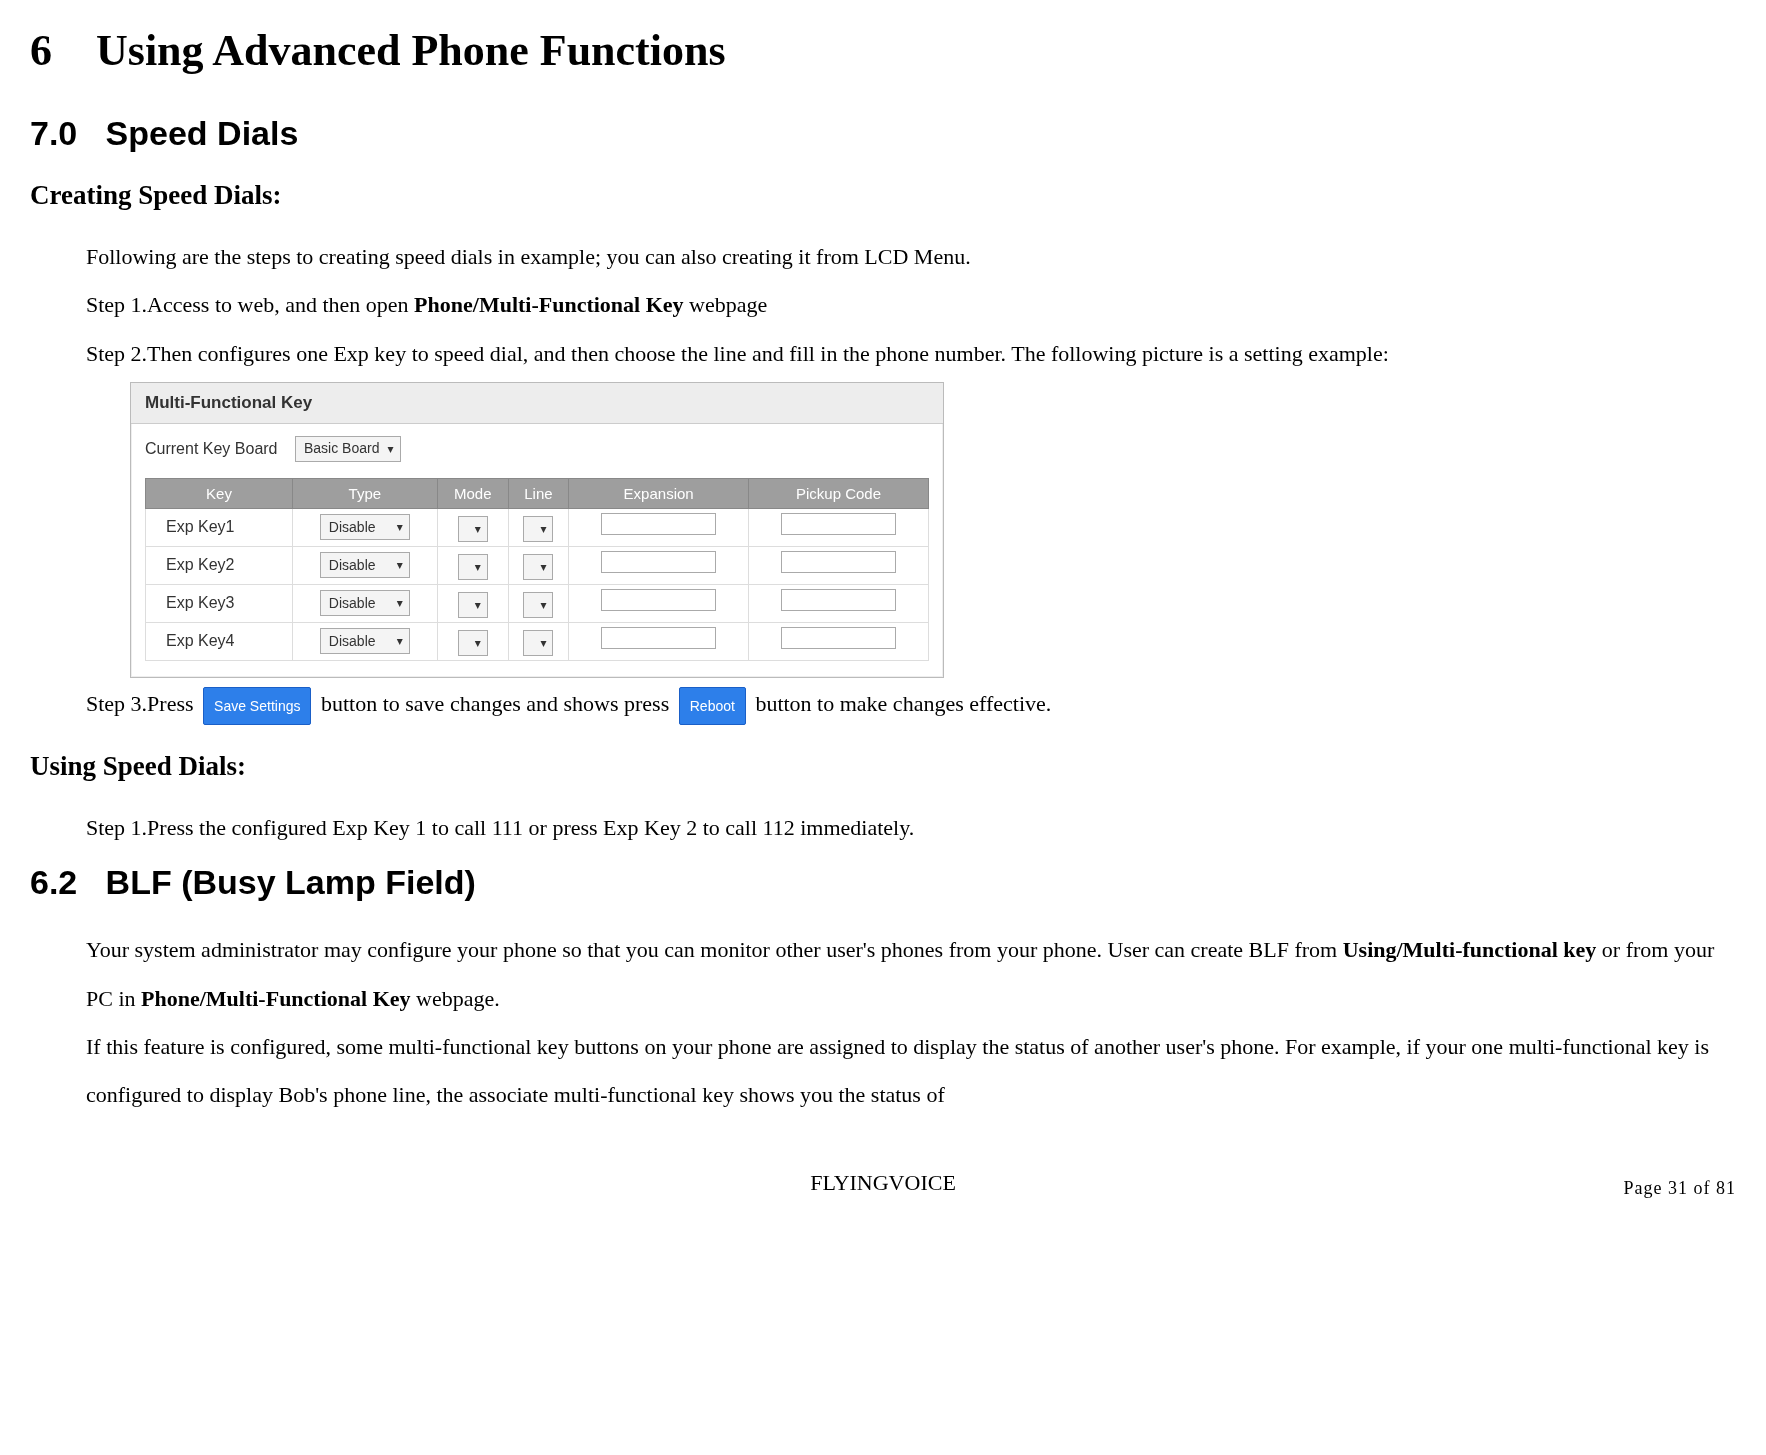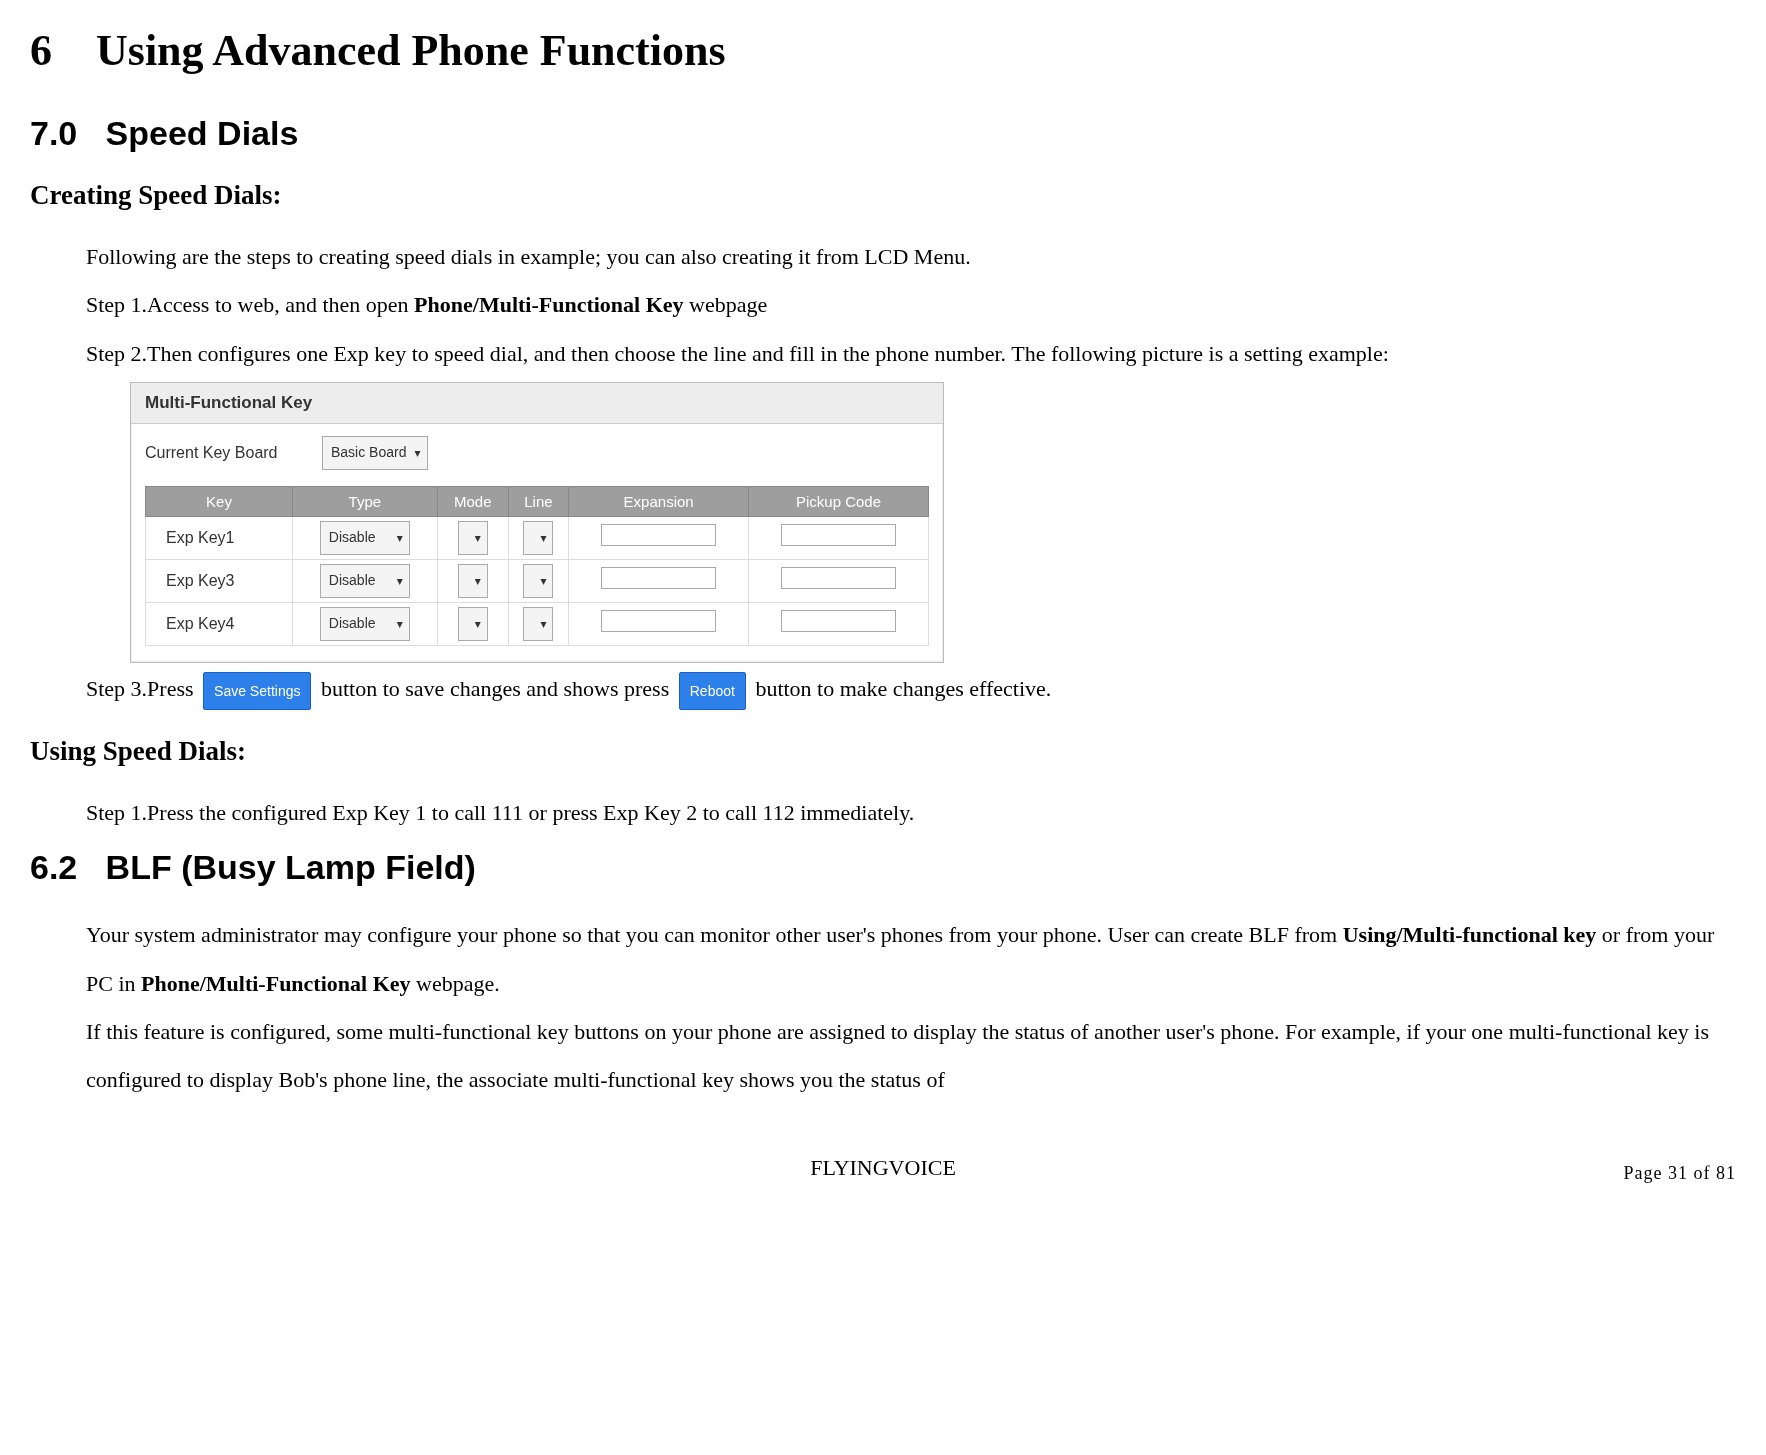--- a/index.html
+++ b/index.html
@@ -63,21 +63,21 @@
     box-shadow: 0 0 0 1px #eee inset;
   }
   .mfk-title {
     background: #ededed;
     border-bottom: 1px solid #ccc;
     padding: 8px 14px;
     font-weight: bold;
     font-size: 17px;
   }
   .mfk-body { padding: 12px 14px 16px 14px; }
-  .mfk-row { display: flex; align-items: center; margin-bottom: 16px; gap: 27px; }
+  .mfk-row { display: flex; align-items: center; margin-bottom: 16px; }
   .mfk-row label { width: 150px; }
   .mfk-table { border-collapse: collapse; width: 100%; }
   .mfk-table th {
     background: #9e9e9e;
     color: #fff;
     font-weight: normal;
     font-size: 15px;
     border: 1px solid #888;
     padding: 4px 6px;
     text-align: center;
@@ -94,21 +94,21 @@
   }
   .faux-select {
     display: inline-flex;
     align-items: center;
     justify-content: space-between;
     background: #f4f4f4;
     border: 1px solid #aaa;
     font-size: 14px;
     padding: 1px 6px 1px 8px;
     min-width: 90px;
-    height: 34px;
+    height: 26px;
     box-sizing: border-box;
   }
   .faux-select.small { min-width: 30px; }
   .faux-select .chev {
     margin-left: 8px;
     font-size: 12px;
   }
   .faux-input {
     display: inline-block;
     background: #fff;
@@ -187,20 +187,37 @@
                 <span class="chev">▾</span>
               </span></td>
           <td><span class="faux-select small">
                 <span></span>
                 <span class="chev">▾</span>
               </span></td>
           <td><span class="faux-input"></span></td>
           <td><span class="faux-input"></span></td>
         </tr>
         <tr>
+          <td>Exp Key2</td>
+          <td><span class="faux-select">
+                <span>Disable</span>
+                <span class="chev">▾</span>
+              </span></td>
+          <td><span class="faux-select small">
+                <span></span>
+                <span class="chev">▾</span>
+              </span></td>
+          <td><span class="faux-select small">
+                <span></span>
+                <span class="chev">▾</span>
+              </span></td>
+          <td><span class="faux-input"></span></td>
+          <td><span class="faux-input"></span></td>
+        </tr>
+        <tr>
           <td>Exp Key3</td>
           <td><span class="faux-select">
                 <span>Disable</span>
                 <span class="chev">▾</span>
               </span></td>
           <td><span class="faux-select small">
                 <span></span>
                 <span class="chev">▾</span>
               </span></td>
           <td><span class="faux-select small">

